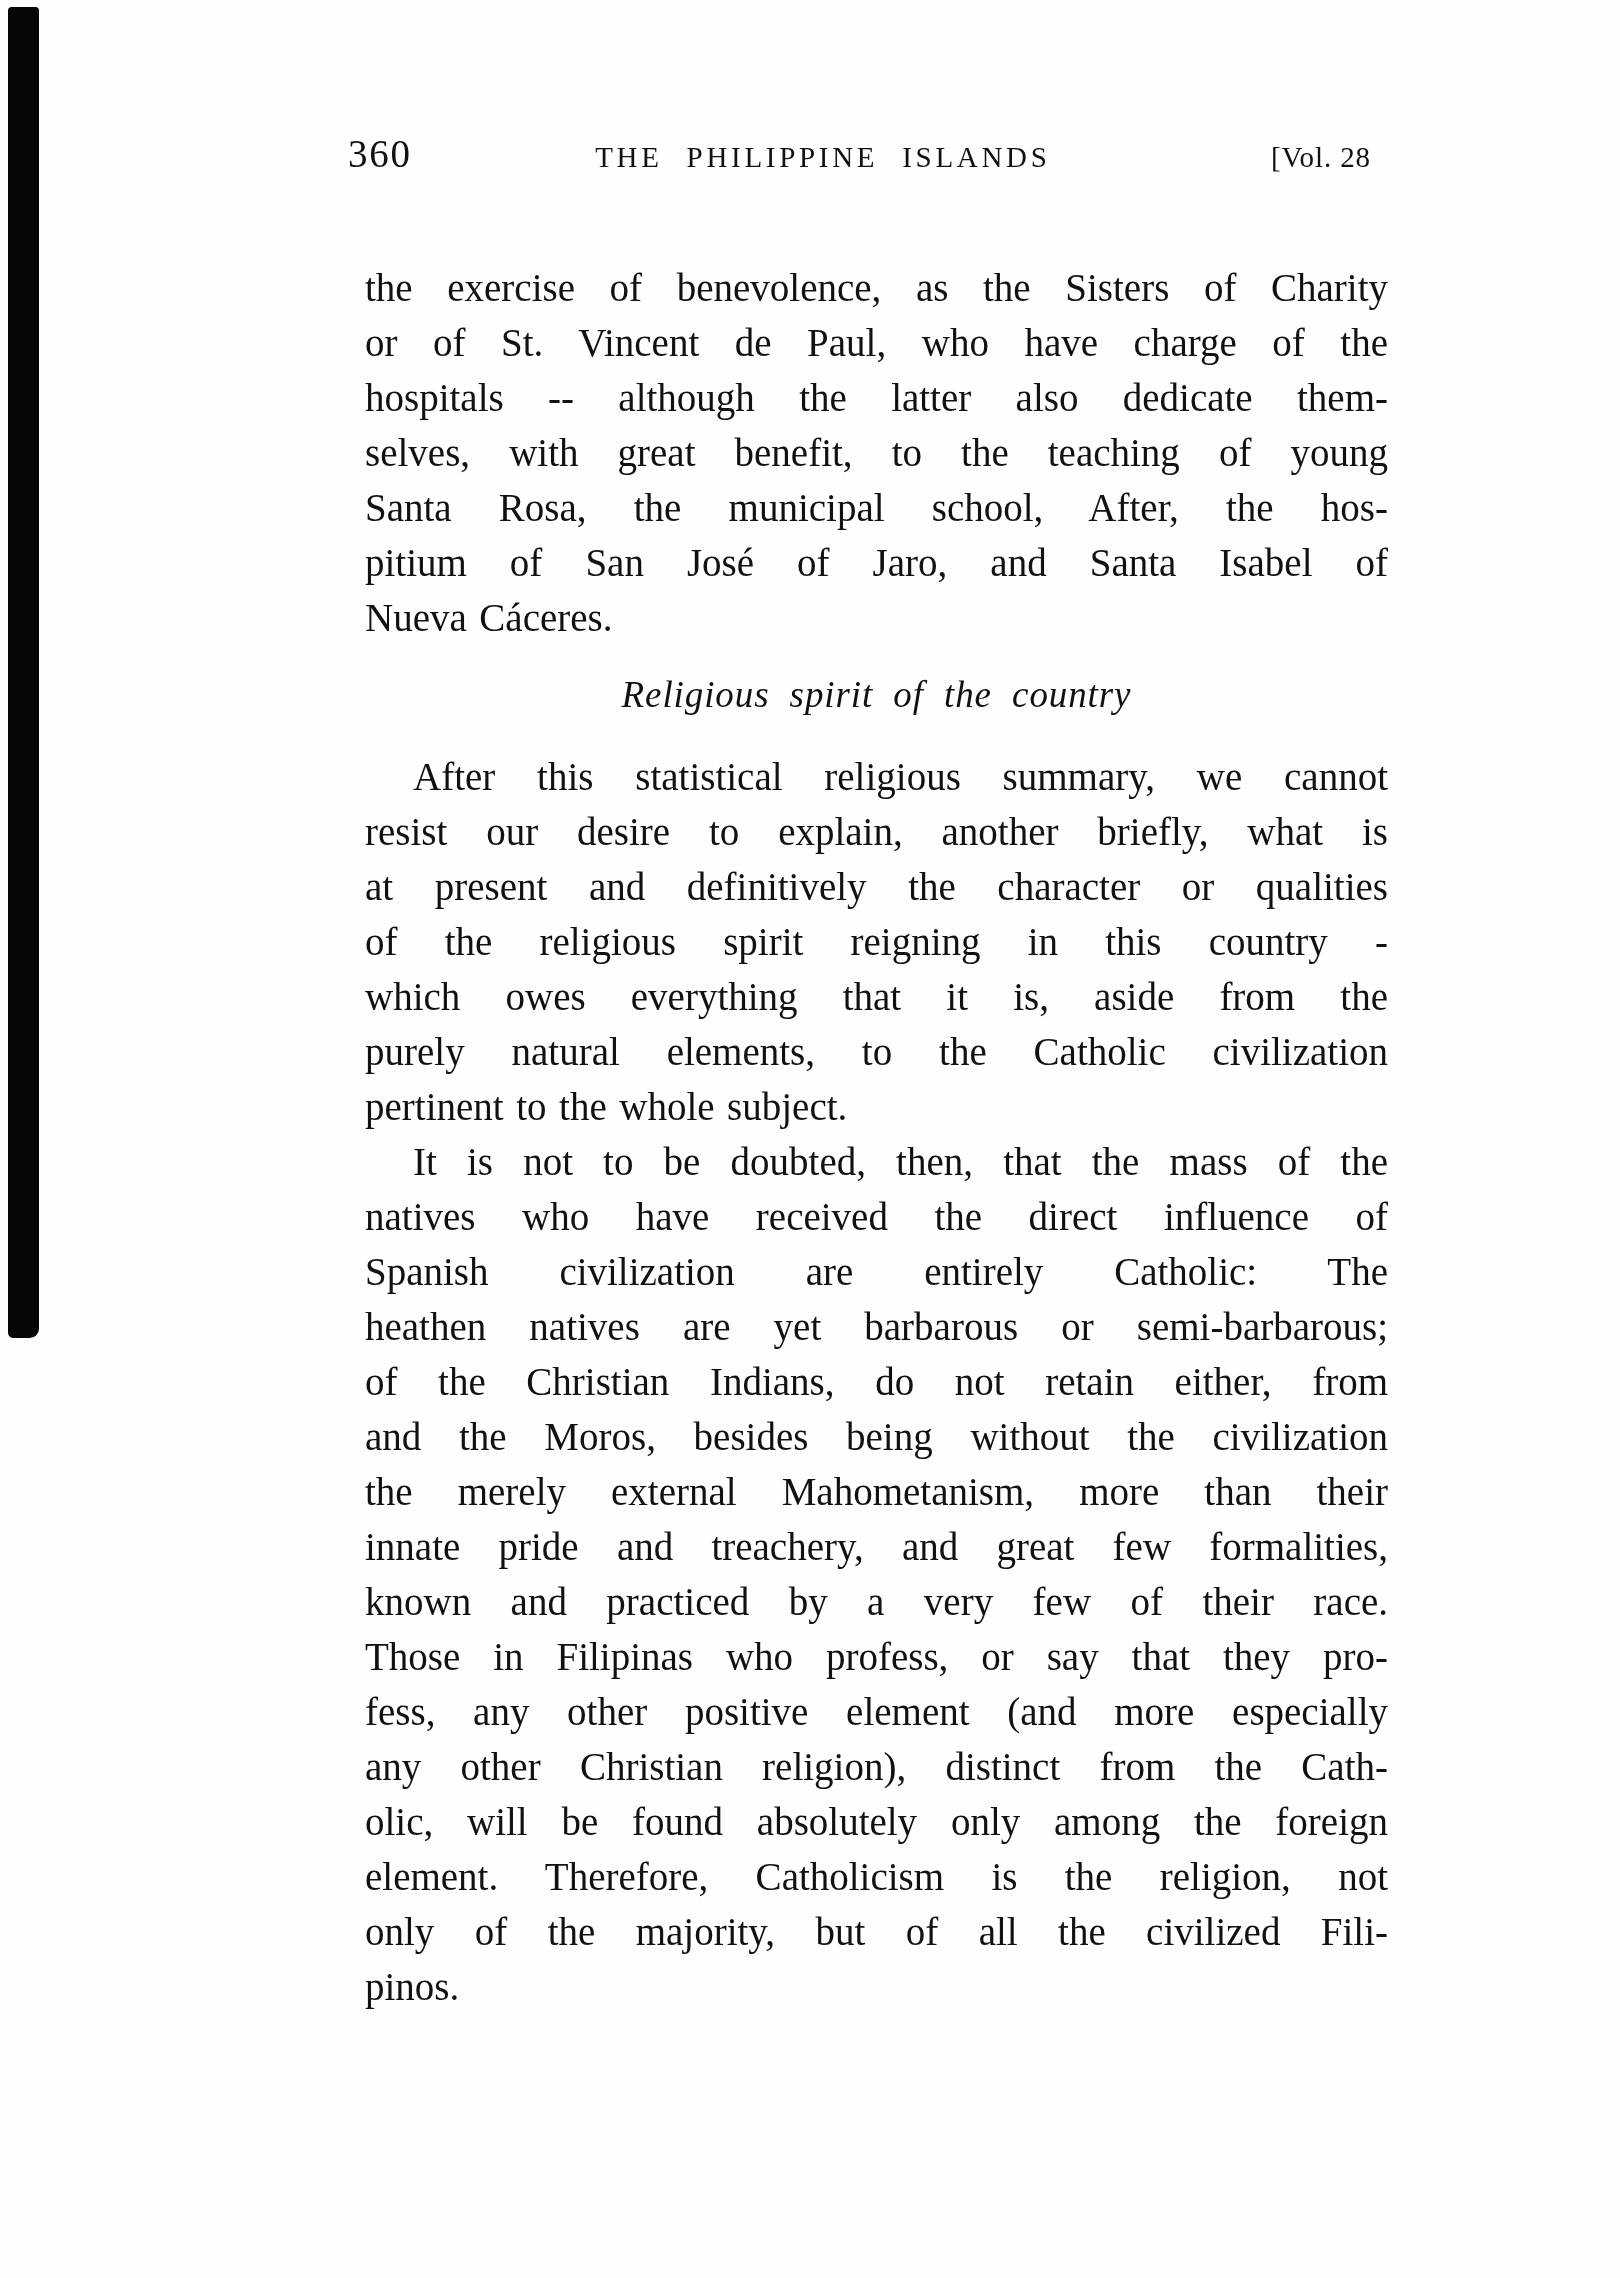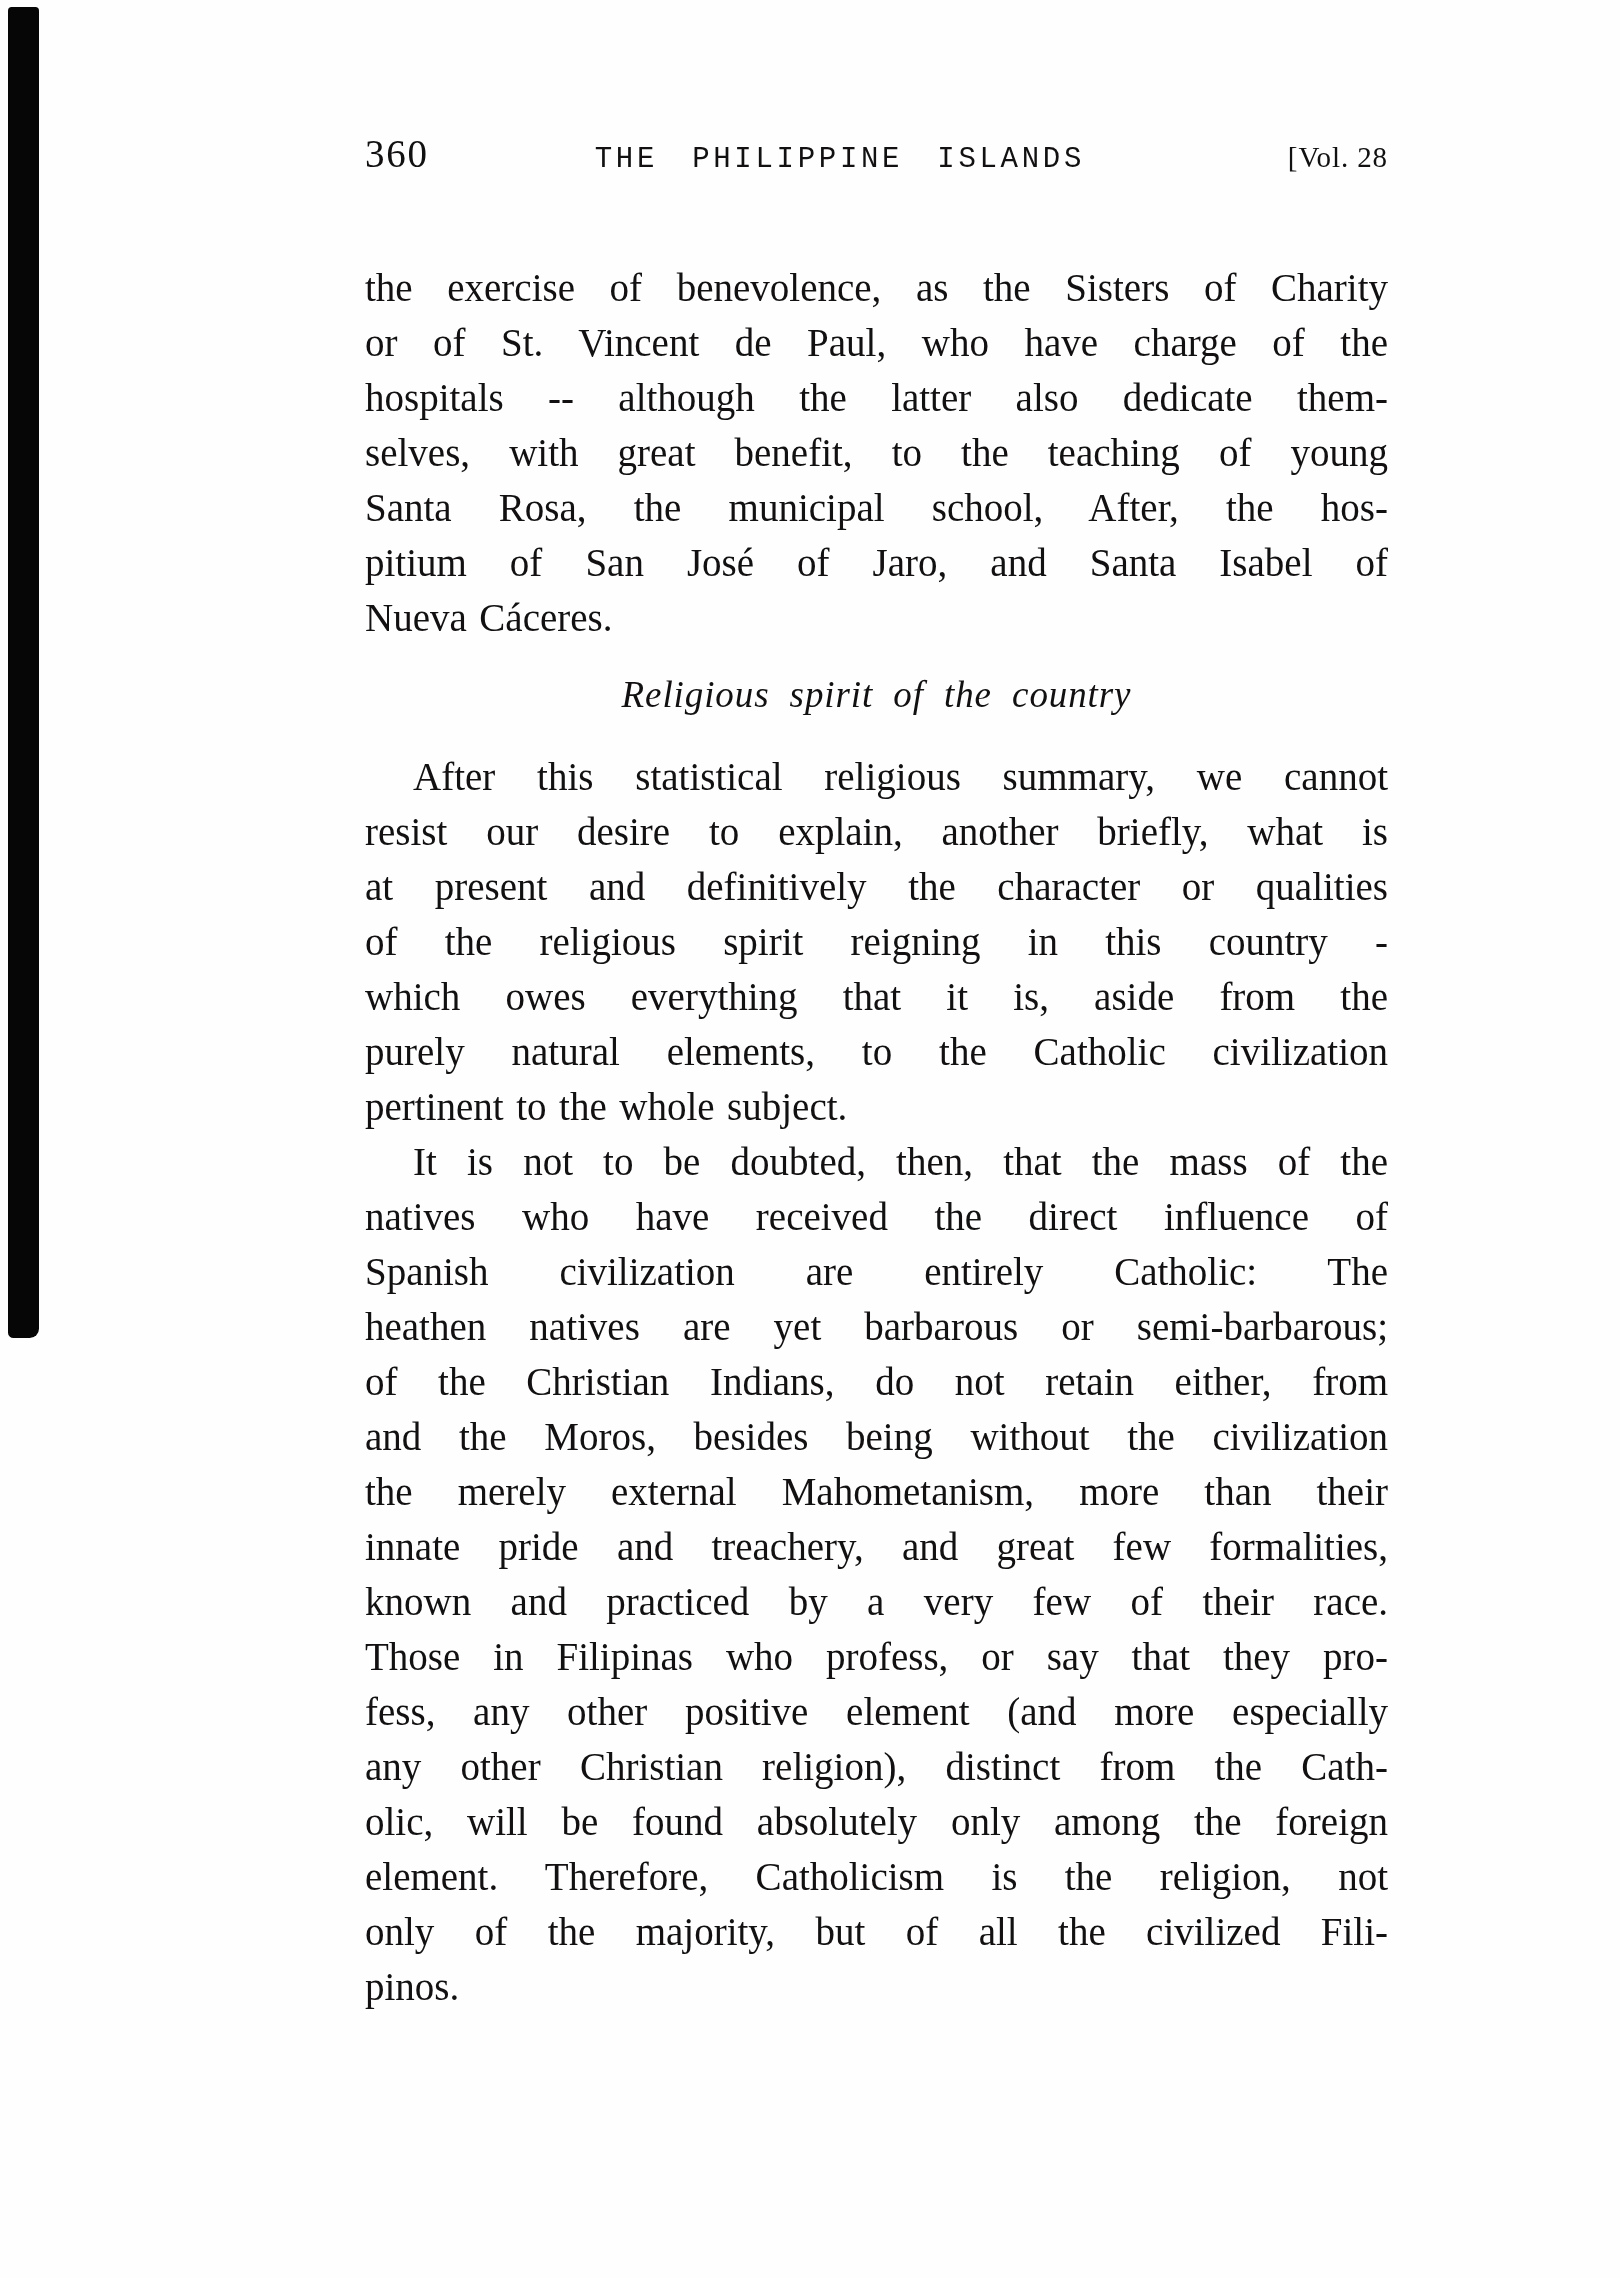--- a/index.html
+++ b/index.html
@@ -23,37 +23,36 @@
     left:8.3px;
     top:7.4px;
     width:31px;
     height:1331px;
     background:var(--bar);
     border-radius:3.7px 3.7px 9.2px 5.5px;
   }
   
   .header{
     position:absolute;
-    left:365px;
+    left:348px;
     top:131px;
     width:1023px;
     display:flex;
     justify-content:space-between;
     align-items:baseline;
   }
   .page-number{
     font-size:39px;
     letter-spacing:1.8px;
   }
   .running-title{
     font-size:29px;
     letter-spacing:3.7px;
     word-spacing:13px;
     transform:translateX(-18.5px);
-    font-family:Liberation Mono, monospace;
   }
   .volume-label{
     font-size:29px;
     letter-spacing:0.9px;
   }
   
   .body-col{
     position:absolute;
     left:365px;
     top:260px;

